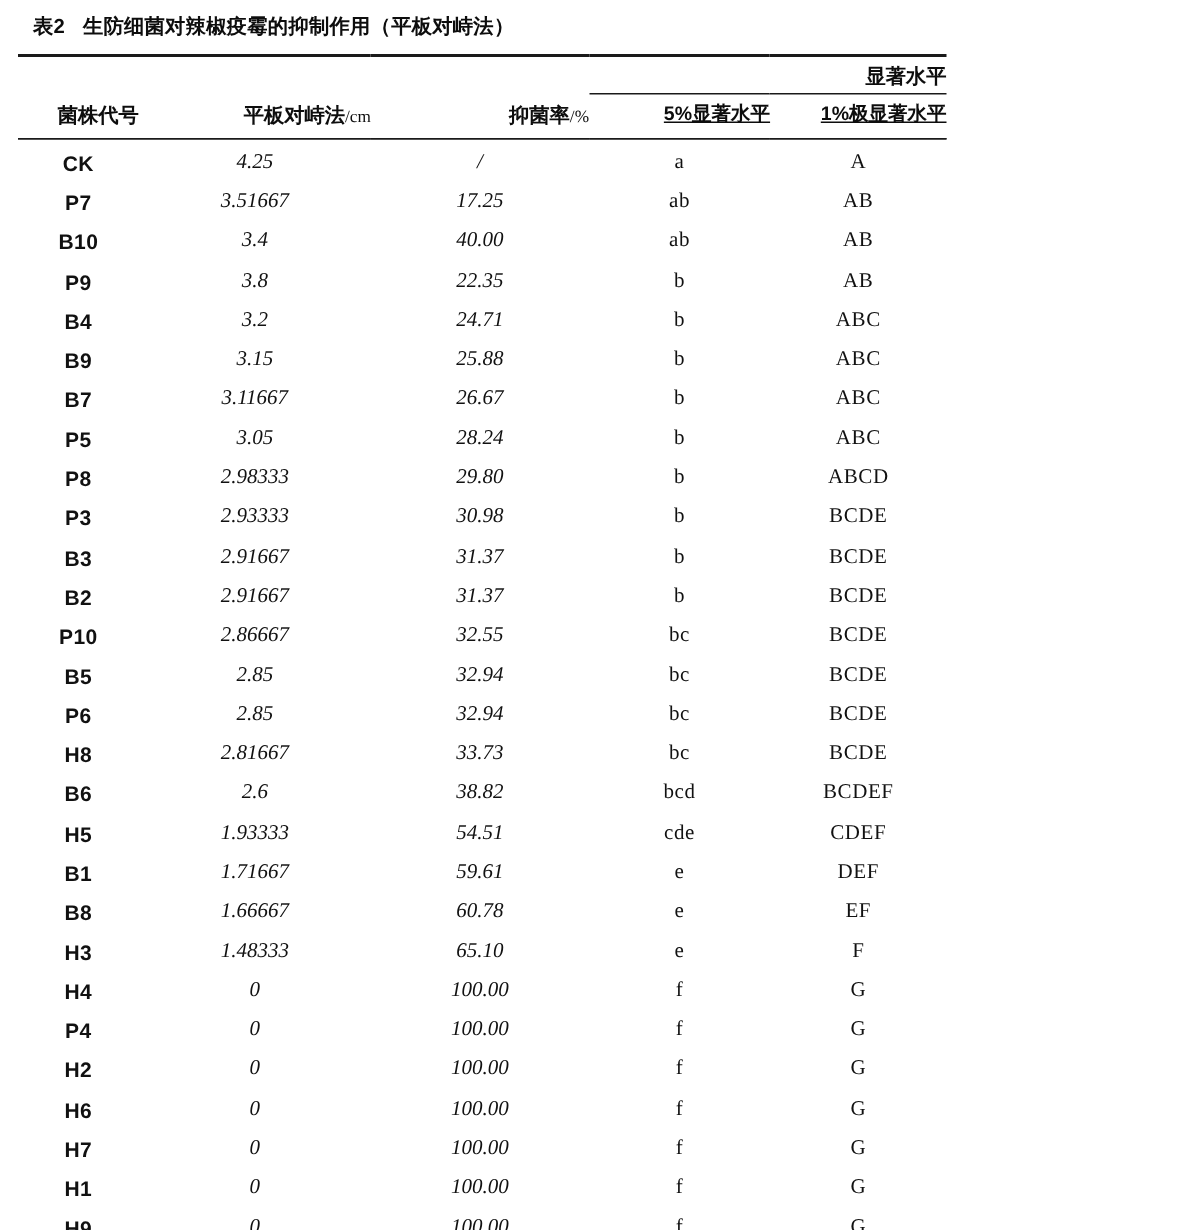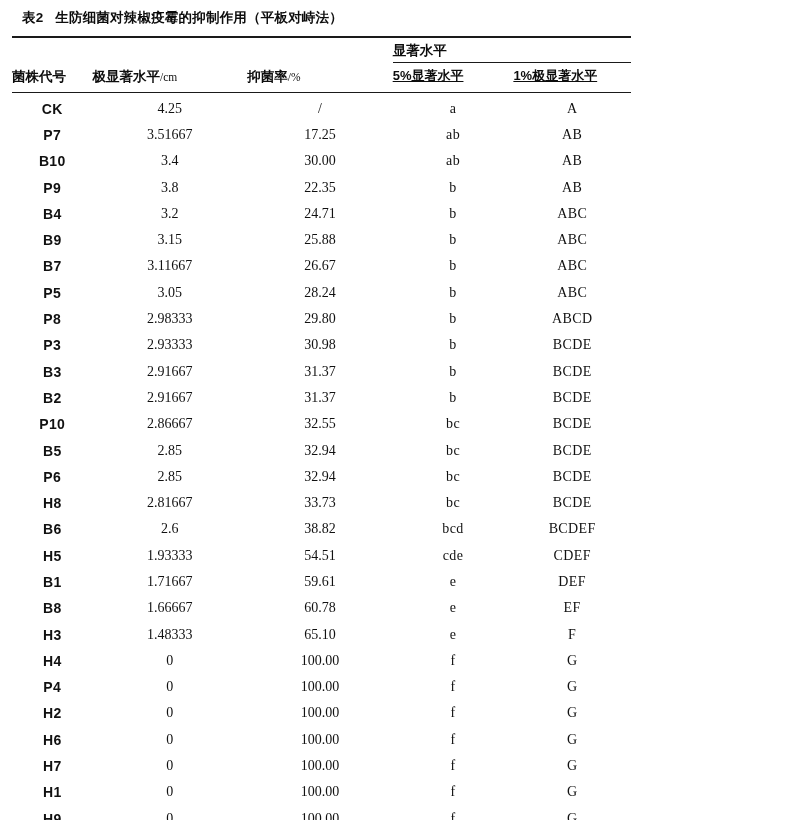--- a/index.html
+++ b/index.html
@@ -59,21 +59,21 @@
   }
   .rule-head-bottom {
     border-bottom: 1.6px solid #1a1a1a;
   }
 
   thead th {
     font-family: "Liberation Sans", "DejaVu Sans", sans-serif;
     font-weight: bold;
     font-size: 13.5px;
     color: #0d0d0d;
-    text-align: left;
+    text-align: right;
     vertical-align: bottom;
     padding: 0;
     margin-top: 44px;
   }
 
   th.grp-span {
     padding: 4px 0 2px 0;
     border-bottom: 1.4px solid #1a1a1a;
   }
 
@@ -106,20 +106,21 @@
   tbody td.code {
     font-family: "Liberation Sans", "DejaVu Sans", sans-serif;
     font-weight: bold;
     font-size: 14px;
     letter-spacing: 0.3px;
   }
 
   tbody td.num {
     font-family: "Liberation Serif", "DejaVu Serif", serif;
     font-size: 14px;
+    font-style: italic;
   }
 
   tbody td.sig {
     font-family: "Liberation Serif", "DejaVu Serif", serif;
     font-size: 14px;
     letter-spacing: 0.4px;
   }
 
   tbody tr:first-child td { padding-top: 3px; }
   tbody tr:last-child  td { padding-bottom: 2px; }
@@ -140,21 +141,21 @@
           <col class="c-sig5">
           <col class="c-sig1">
       </colgroup>
 
       <thead>
         <tr class="rule-top">
           <th rowspan="2" class="stack-main rule-head-bottom">
             <span>菌株代号</span>
           </th>
           <th rowspan="2" class="stack-main rule-head-bottom">
-            <span>极显著水平</span><span class="unit">/cm</span>
+            <span>平板对峙法</span><span class="unit">/cm</span>
           </th>
           <th rowspan="2" class="stack-main rule-head-bottom">
             <span>抑菌率</span><span class="unit">/%</span>
           </th>
           <th colspan="2" class="grp-span">显著水平</th>
         </tr>
         <tr>
           <th class="sub rule-head-bottom">5%显著水平</th>
           <th class="sub rule-head-bottom">1%极显著水平</th>
         </tr>
@@ -171,21 +172,21 @@
           <tr>
             <td class="code">P7</td>
             <td class="num">3.51667</td>
             <td class="num">17.25</td>
             <td class="sig">ab</td>
             <td class="sig">AB</td>
           </tr>
           <tr>
             <td class="code">B10</td>
             <td class="num">3.4</td>
-            <td class="num">30.00</td>
+            <td class="num">40.00</td>
             <td class="sig">ab</td>
             <td class="sig">AB</td>
           </tr>
           <tr>
             <td class="code">P9</td>
             <td class="num">3.8</td>
             <td class="num">22.35</td>
             <td class="sig">b</td>
             <td class="sig">AB</td>
           </tr>

